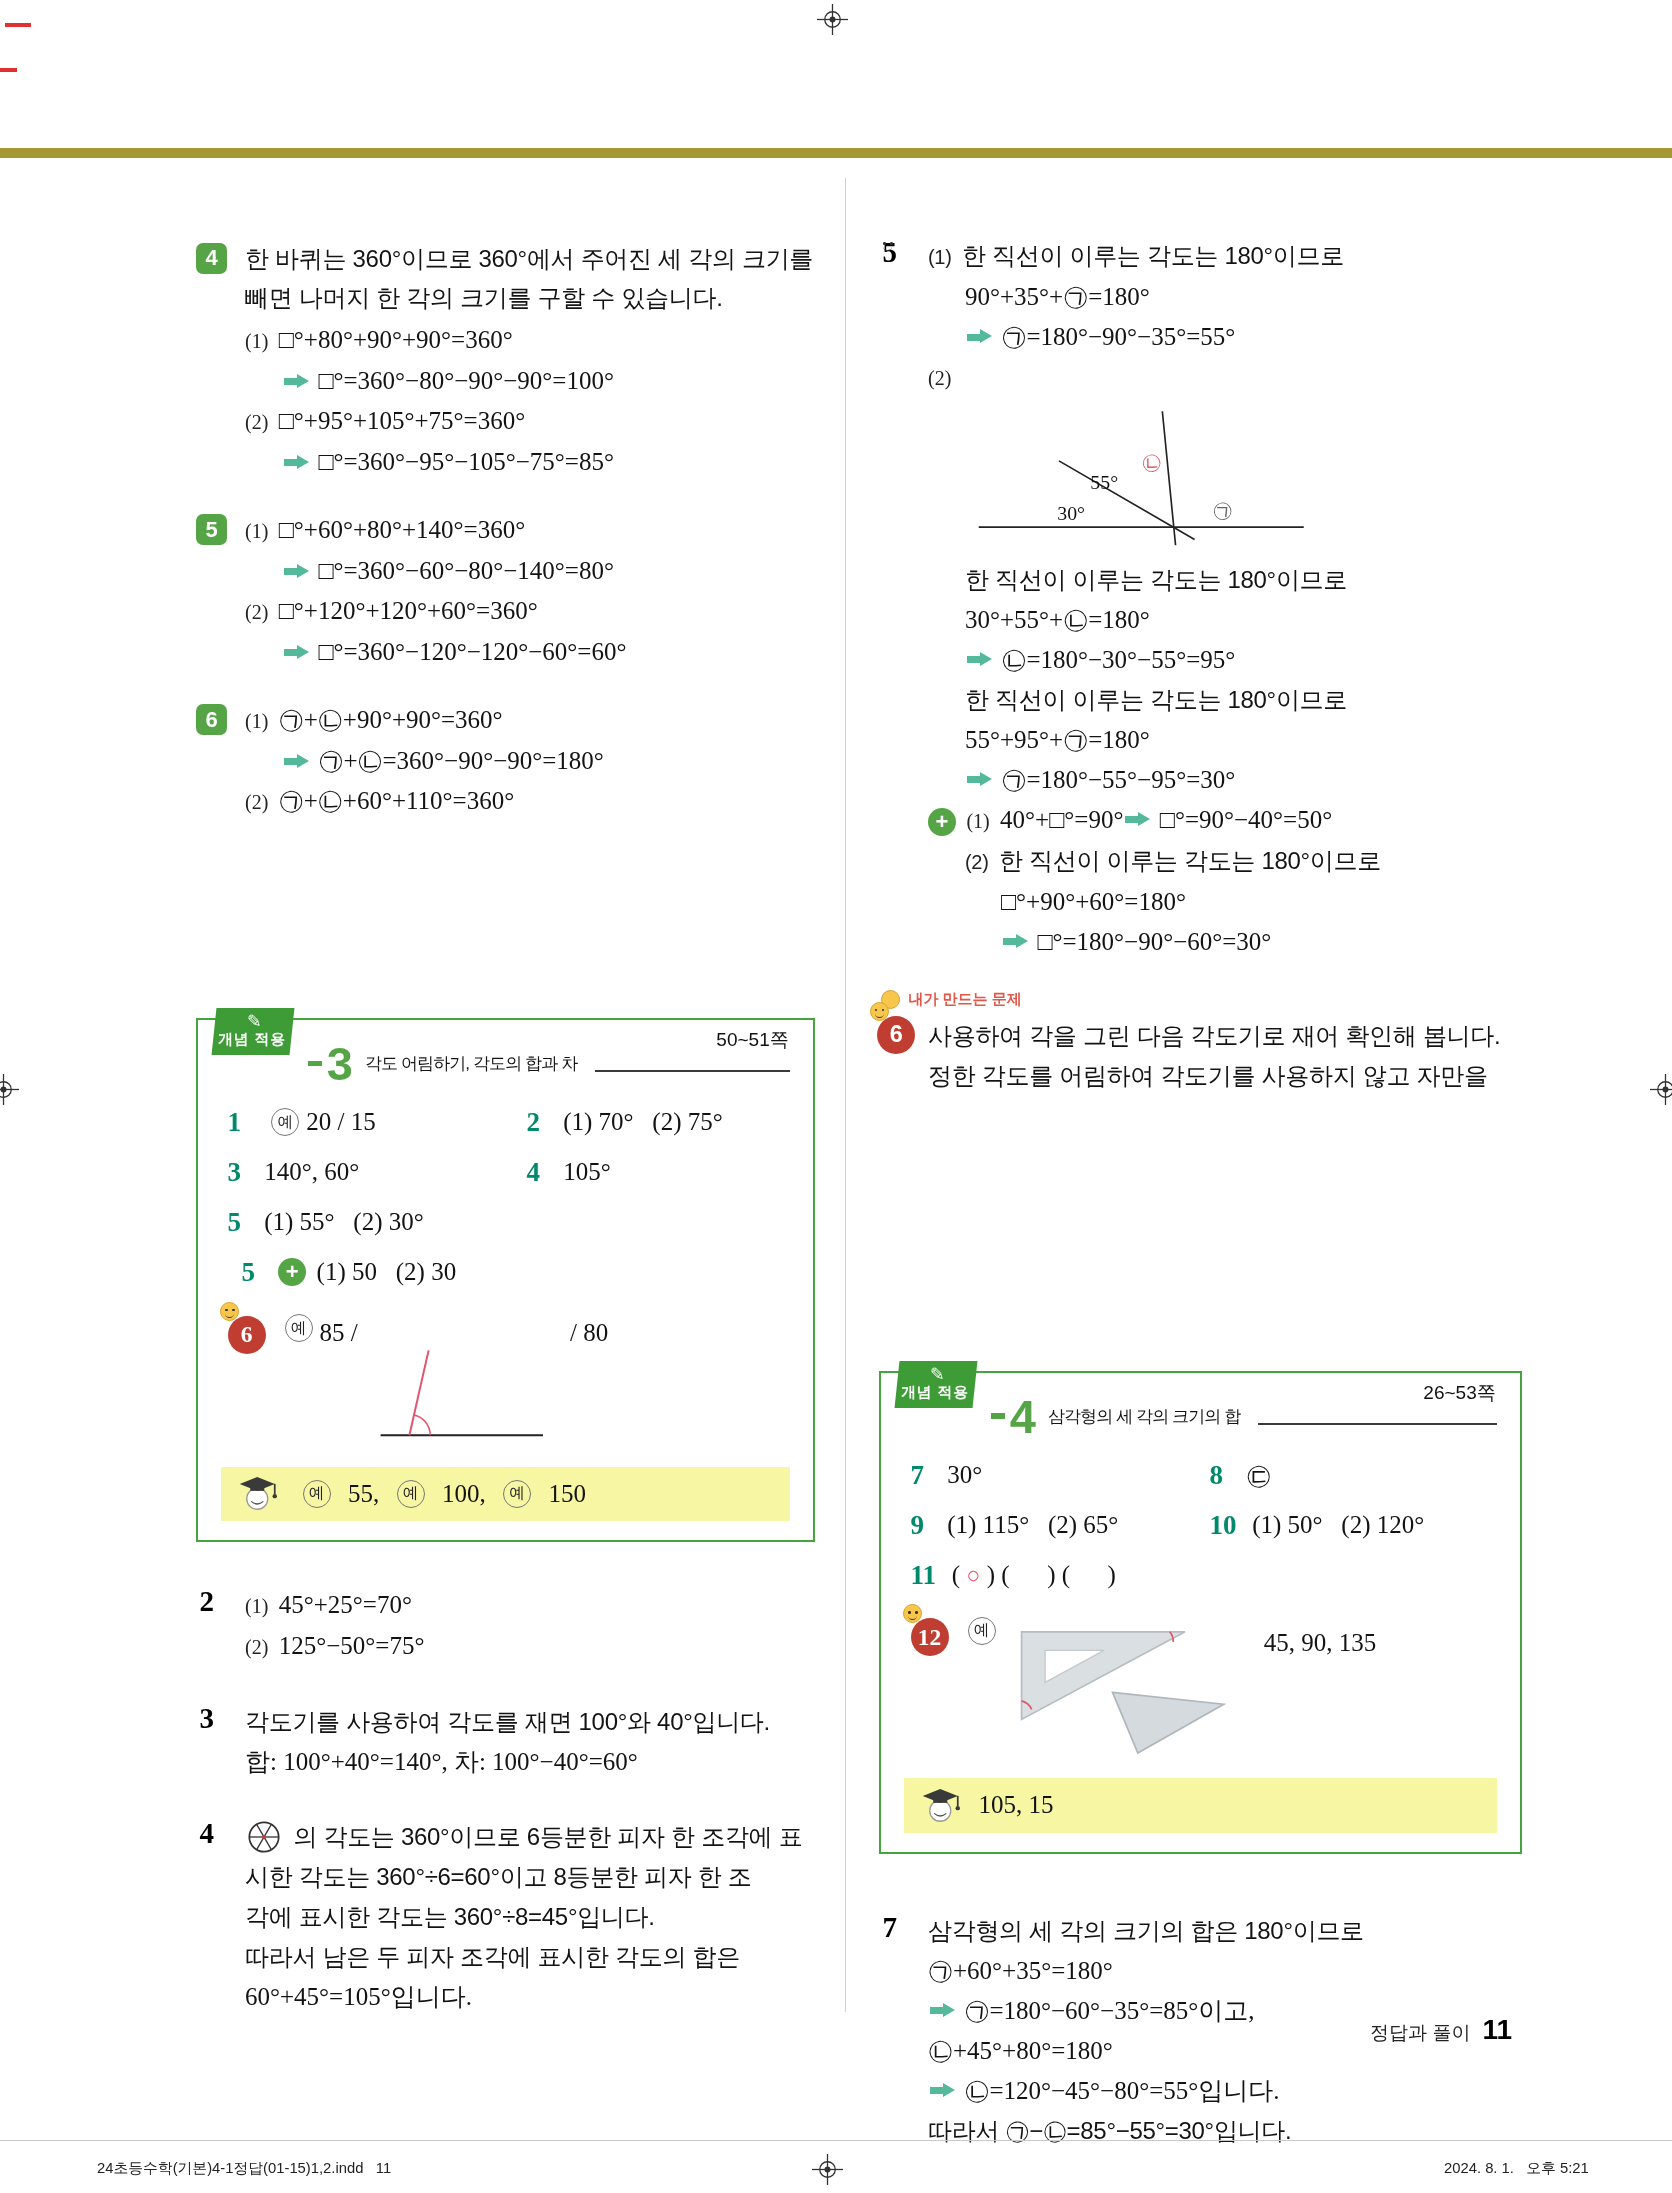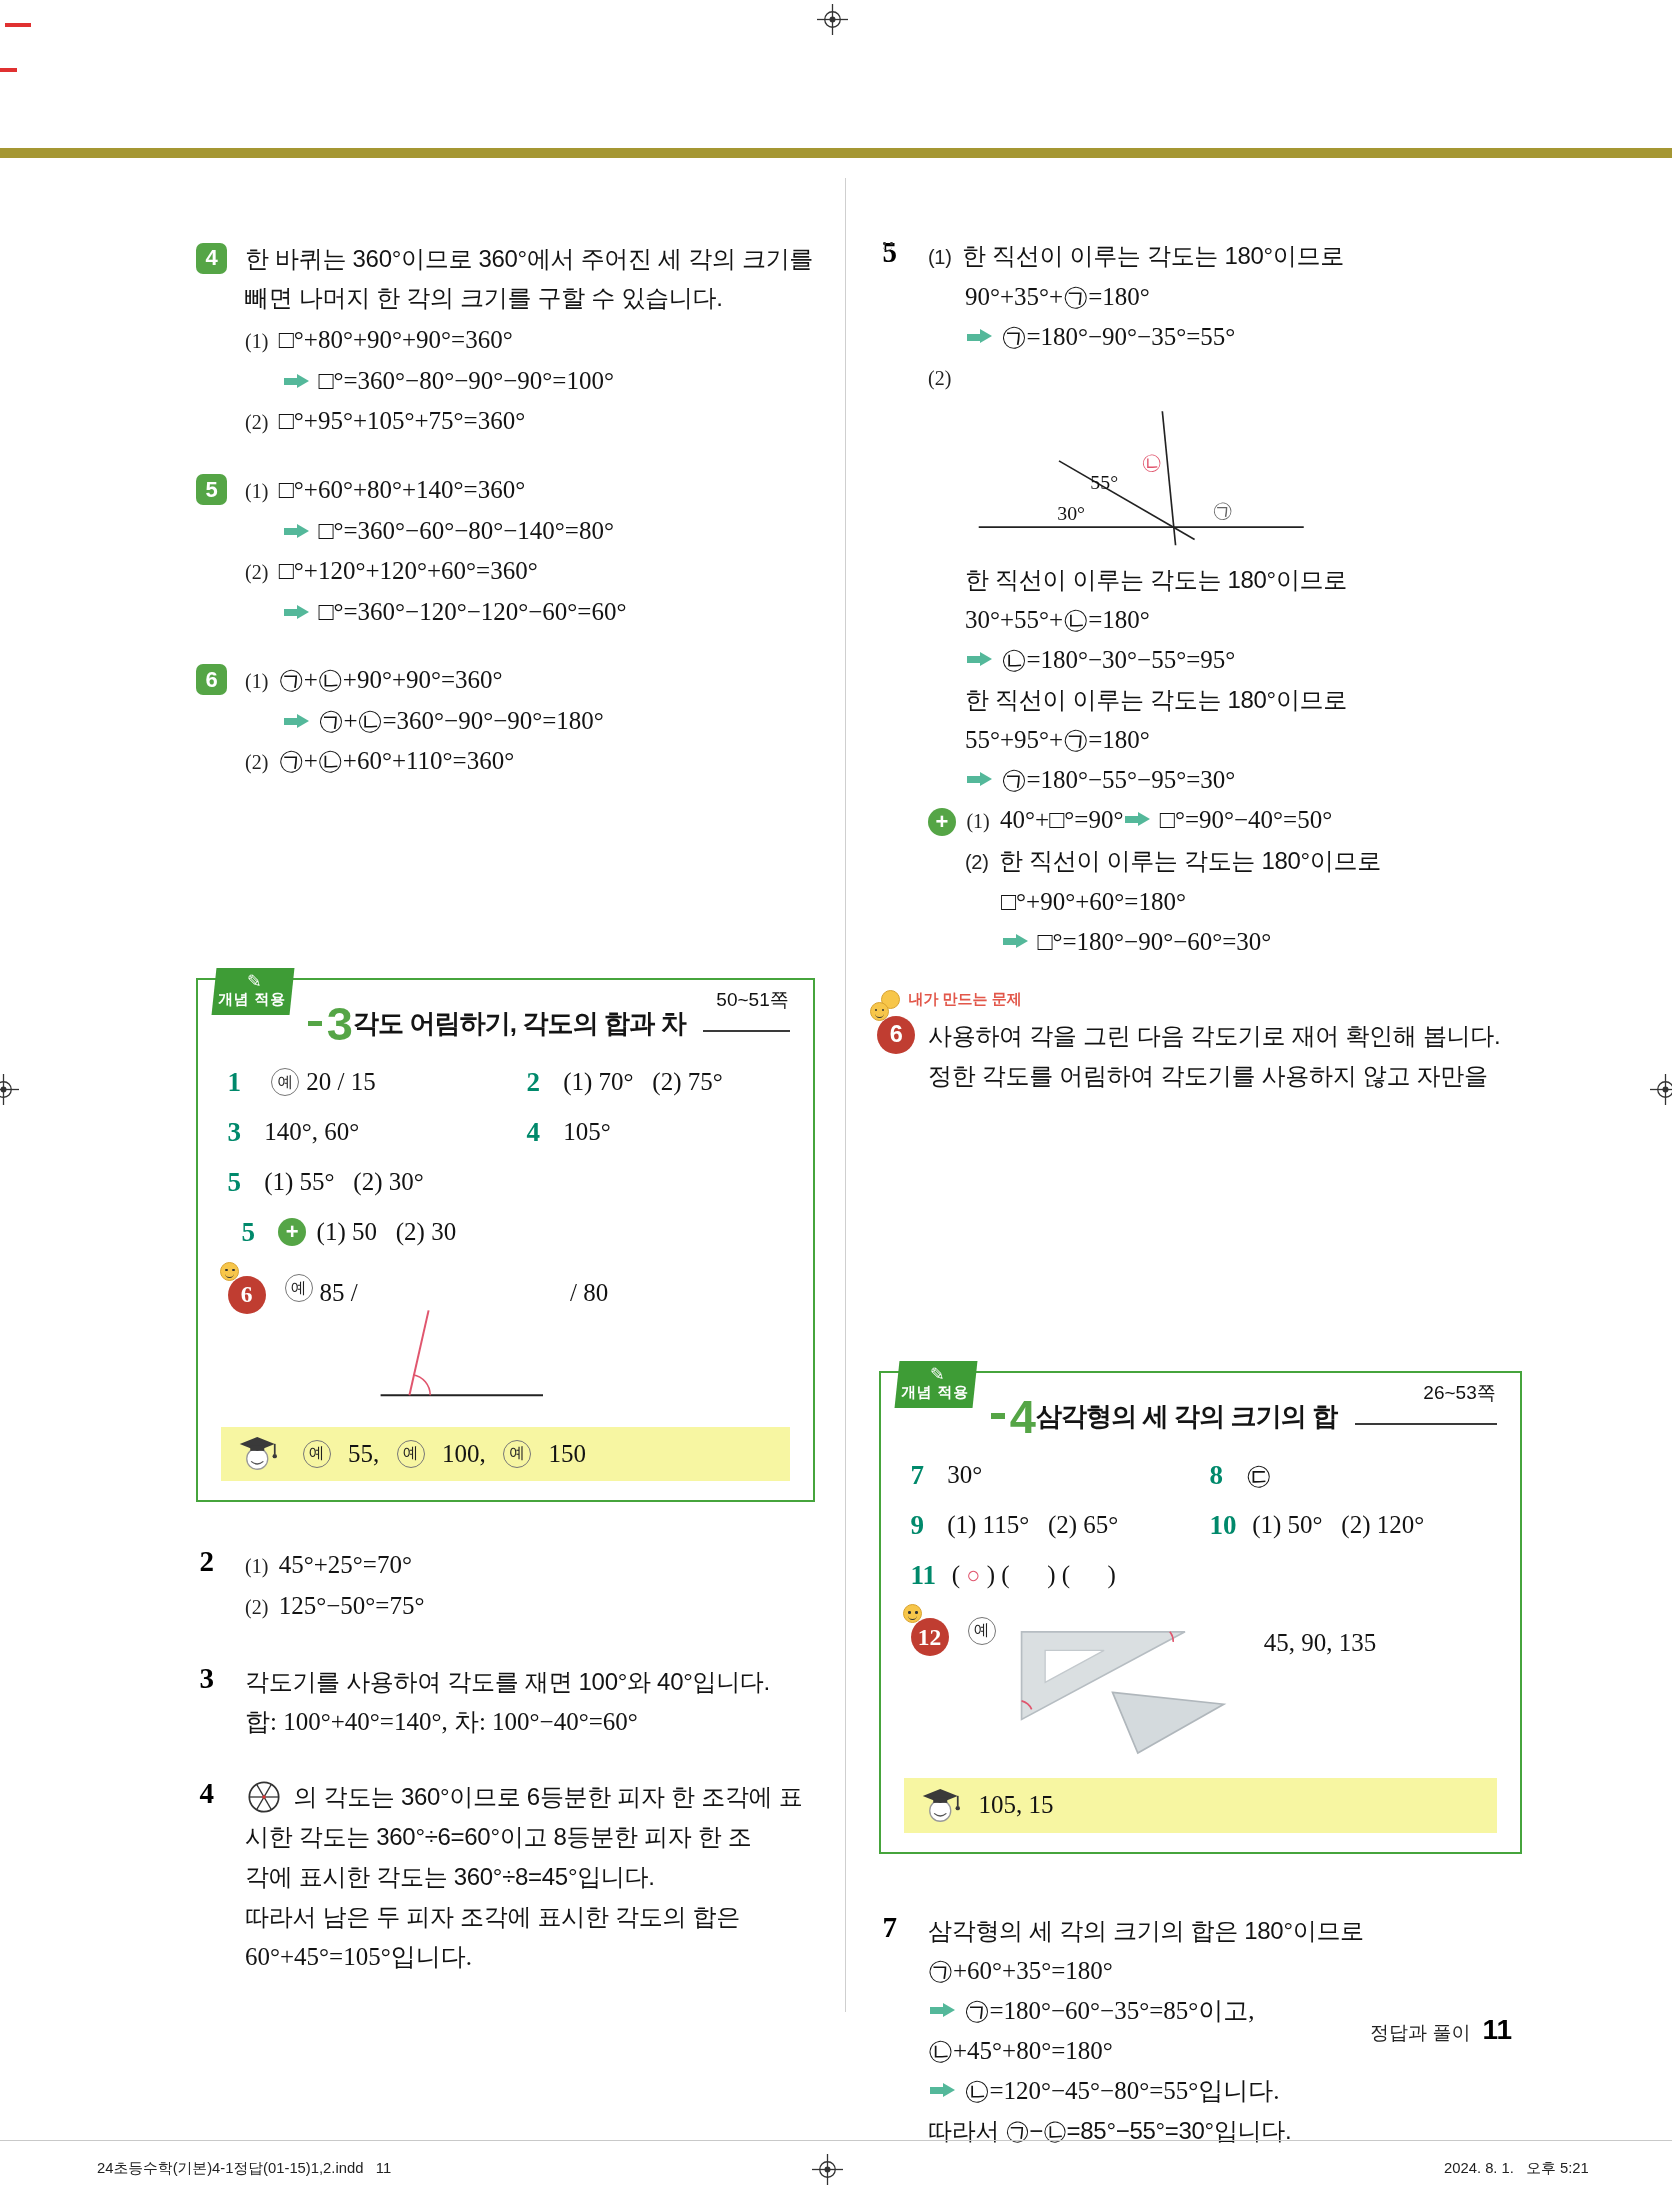--- a/index.html
+++ b/index.html
@@ -73,21 +73,21 @@
   .cbox4{margin-top:275px}
   .cbox-head{position:relative;display:flex;align-items:center;padding-left:87px;height:52px;margin-bottom:14px}
   .cbadge{position:absolute;left:-7px;top:-29.5px;width:78px;background:var(--dkgreen);color:#fff;
     text-align:center;padding:5.2px 3.5px 7px;transform:skewX(-6deg);display:flex;flex-direction:column;
     align-items:center;gap:0}
   .cbadge span{transform:skewX(6deg)}
   .cbadge-icon{font-size:17.4px;line-height:17.4px}
   .cbadge-text{font-size:14.8px;font-weight:bold;line-height:17.4px;letter-spacing:0.9px}
   .cnum-dash{width:14px;height:5.2px;background:var(--green);margin-right:5.2px;flex:none}
   .cnum{font-size:47px;font-weight:bold;color:var(--green);line-height:47px}
-  .ctitle{font-size:26px;font-weight:bold;letter-spacing:-0.9px;white-space:nowrap}
+  .ctitle{font-size:17px;font-weight:normal;margin-left:12px;letter-spacing:-0.9px;white-space:nowrap}
   .chead-rule{flex:1;height:2.2px;background:#3a3a3a;margin-left:17.4px;align-self:center;margin-top:15.6px}
   .cpages{position:absolute;right:1.7px;top:-10.4px;font-size:19px;color:#111}
 
   .arow{position:relative;display:flex;align-items:center;min-height:38px;margin:12px 0;padding-left:7px;
     font-family:"Liberation Serif",serif}
   .anum{font-family:"Liberation Serif",serif;font-weight:bold;font-size:27px;color:var(--teal);
     margin-right:15.6px;min-width:21px;flex:none}
   .aval{font-size:25px;white-space:pre;color:#131313}
   .acol2{position:absolute;left:306px;top:0;height:100%;display:flex;align-items:center}
   .a5prow{padding-left:21px}
@@ -144,20 +144,21 @@
 
 <main class="col col-left">
 
   <section class="item">
     <span class="nbadge">4</span>
     <p class="kintro">한 바퀴는 360°이므로 360°에서 주어진 세 각의 크기를 빼면 나머지 한 각의 크기를 구할 수 있습니다.</p>
     <div>
         <div class="line"><span class="pre">(1)</span><span class="txt">□°+80°+90°+90°=360°</span></div>
         <div class="line ind1"><span class="arr"><i class="shaft"></i><i class="head"></i></span><span class="txt">□°=360°−80°−90°−90°=100°</span></div>
         <div class="line"><span class="pre">(2)</span><span class="txt">□°+95°+105°+75°=360°</span></div>
+        <div class="line ind1"><span class="arr"><i class="shaft"></i><i class="head"></i></span><span class="txt">□°=360°−95°−105°−75°=85°</span></div>
       </div>
   </section>
 
   <section class="item">
     <span class="nbadge">5</span>
     <div>
         <div class="line"><span class="pre">(1)</span><span class="txt">□°+60°+80°+140°=360°</span></div>
         <div class="line ind1"><span class="arr"><i class="shaft"></i><i class="head"></i></span><span class="txt">□°=360°−60°−80°−140°=80°</span></div>
         <div class="line"><span class="pre">(2)</span><span class="txt">□°+120°+120°+60°=360°</span></div>
         <div class="line ind1"><span class="arr"><i class="shaft"></i><i class="head"></i></span><span class="txt">□°=360°−120°−120°−60°=60°</span></div>

